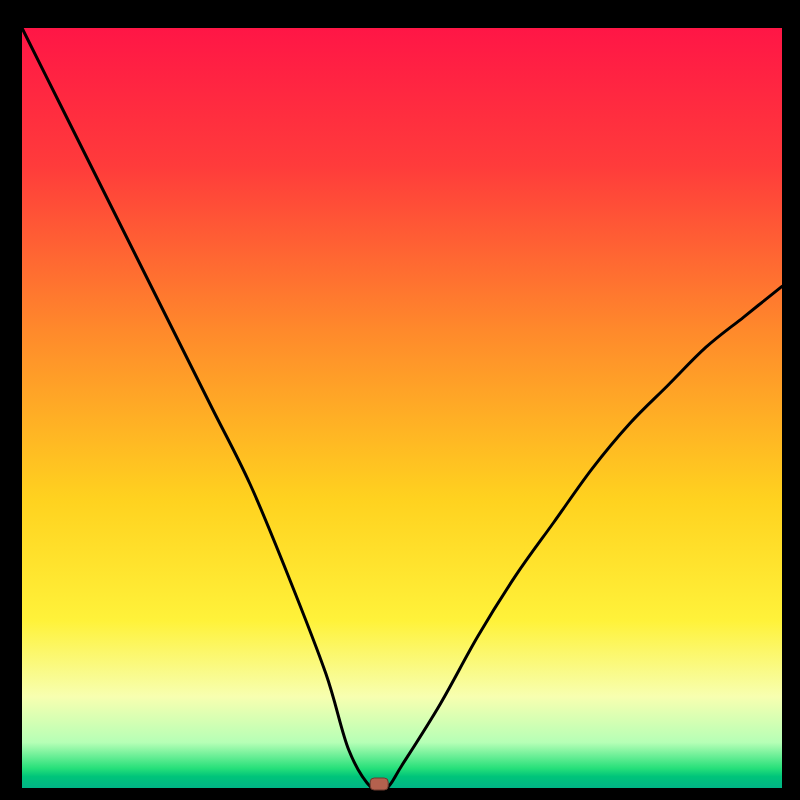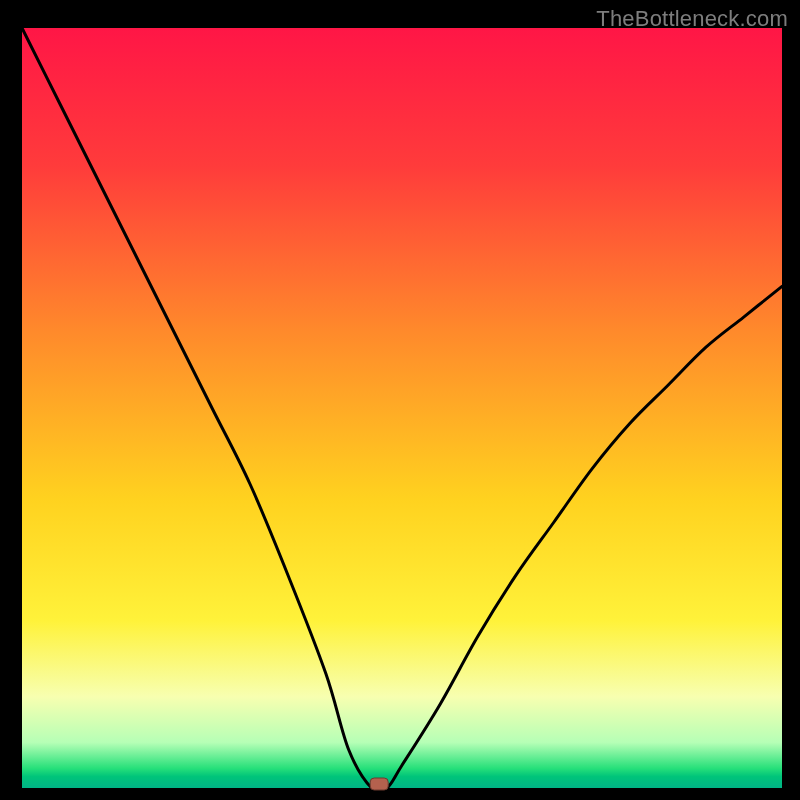--- a/index.html
+++ b/index.html
@@ -32,21 +32,20 @@
     position: absolute;
     left: 0;
     top: 0;
   }
 </style>
 </head>
 <body>
 
 <div class="frame">
 
-  <div class="watermark">TheBottleneck.com</div>
 
   <svg class="plot" width="800" height="800">
     <defs>
       <linearGradient id="bg-grad" x1="0" y1="0" x2="0" y2="1">
           <stop offset="0%" stop-color="#ff1646"></stop>
           <stop offset="18%" stop-color="#ff3b3b"></stop>
           <stop offset="40%" stop-color="#ff8a2b"></stop>
           <stop offset="62%" stop-color="#ffd21f"></stop>
           <stop offset="78%" stop-color="#fff23a"></stop>
           <stop offset="88%" stop-color="#f7ffb0"></stop>

